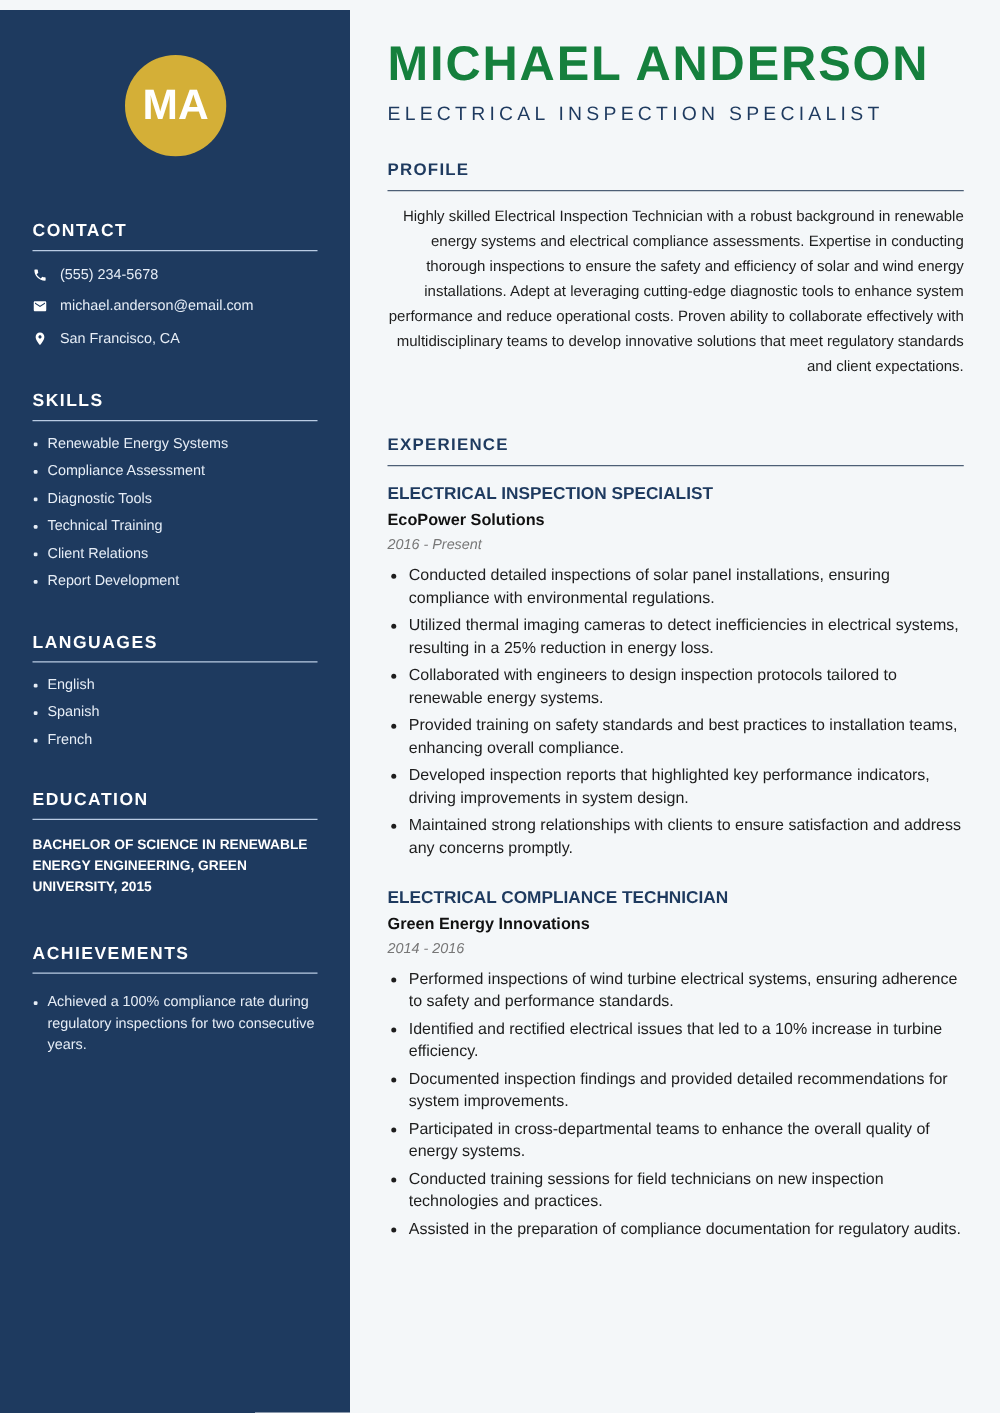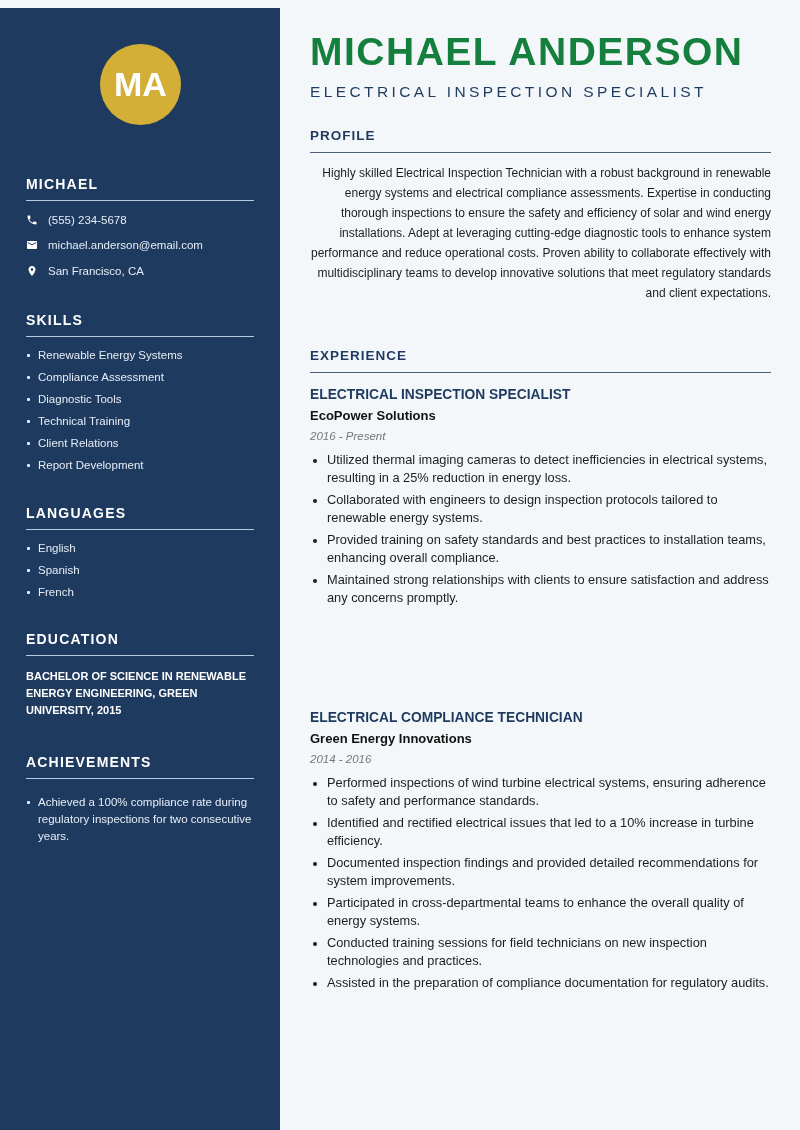--- a/index.html
+++ b/index.html
@@ -35,21 +35,21 @@
   .job-list li { position:relative; padding-left:17px; font-size:12.8px; line-height:18px; color:#1d1d1d; margin-bottom:4px; }
   .job-list li::before { content:""; position:absolute; left:3px; top:8px; width:4px; height:4px; border-radius:50%; background:#1d1d1d; }
 </style>
 </head>
 <body>
 
 <aside class="sidebar">
   <div class="avatar">MA</div>
 
   <section class="sb-section" style="top:168px;">
-    <h2 class="sb-title">MICHAEL</h2>
+    <h2 class="sb-title">CONTACT</h2>
     <div style="margin-top:6px;">
       <div class="contact-row">
         <span class="ic">
           <svg viewBox="0 0 24 24">
               <path d="M6.6 10.8c1.4 2.8 3.8 5.1 6.6 6.6l2.2-2.2c.3-.3.7-.4 1-.2 1.1.4 2.3.6 3.6.6.6 0 1 .4 1 1V20c0 .6-.4 1-1 1C10.6 21 3 13.4 3 4c0-.6.4-1 1-1h3.5c.6 0 1 .4 1 1 0 1.3.2 2.5.6 3.6.1.3 0 .7-.2 1L6.6 10.8z"></path>
             </svg>
         </span>
         <span>(555) 234-5678</span>
       </div>
       <div class="contact-row">
@@ -116,23 +116,25 @@
 
   <section class="m-section" style="top:348px;">
     <h2 class="m-title">EXPERIENCE</h2>
   </section>
 
   <article class="job" style="top:386px;">
     <h3 class="job-role">ELECTRICAL INSPECTION SPECIALIST</h3>
     <div class="job-company">EcoPower Solutions</div>
     <div class="job-dates">2016 - Present</div>
     <ul class="job-list">
+      <li>Conducted detailed inspections of solar panel installations, ensuring compliance with environmental regulations.</li>
       <li>Utilized thermal imaging cameras to detect inefficiencies in electrical systems, resulting in a 25% reduction in energy loss.</li>
       <li>Collaborated with engineers to design inspection protocols tailored to renewable energy systems.</li>
       <li>Provided training on safety standards and best practices to installation teams, enhancing overall compliance.</li>
+      <li>Developed inspection reports that highlighted key performance indicators, driving improvements in system design.</li>
       <li>Maintained strong relationships with clients to ensure satisfaction and address any concerns promptly.</li>
     </ul>
   </article>
 
   <article class="job" style="top:709px;">
     <h3 class="job-role">ELECTRICAL COMPLIANCE TECHNICIAN</h3>
     <div class="job-company">Green Energy Innovations</div>
     <div class="job-dates">2014 - 2016</div>
     <ul class="job-list">
       <li>Performed inspections of wind turbine electrical systems, ensuring adherence to safety and performance standards.</li>

